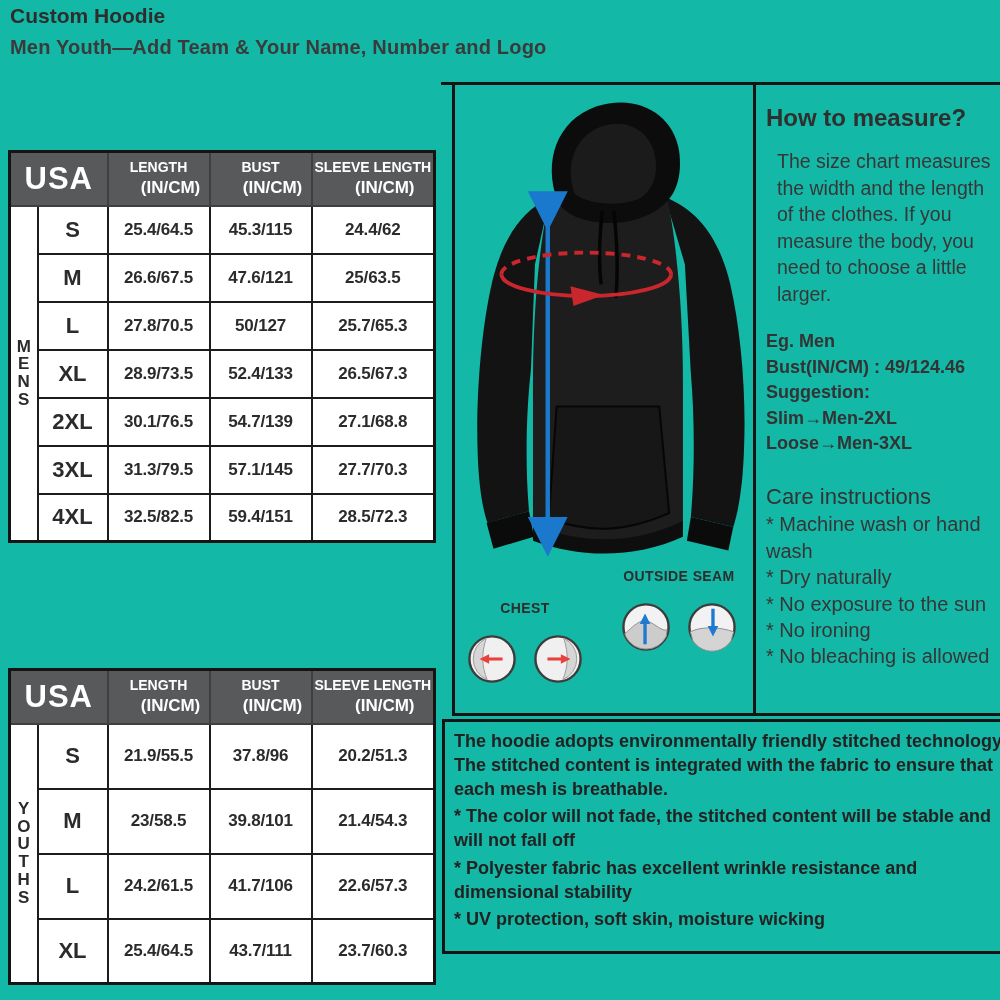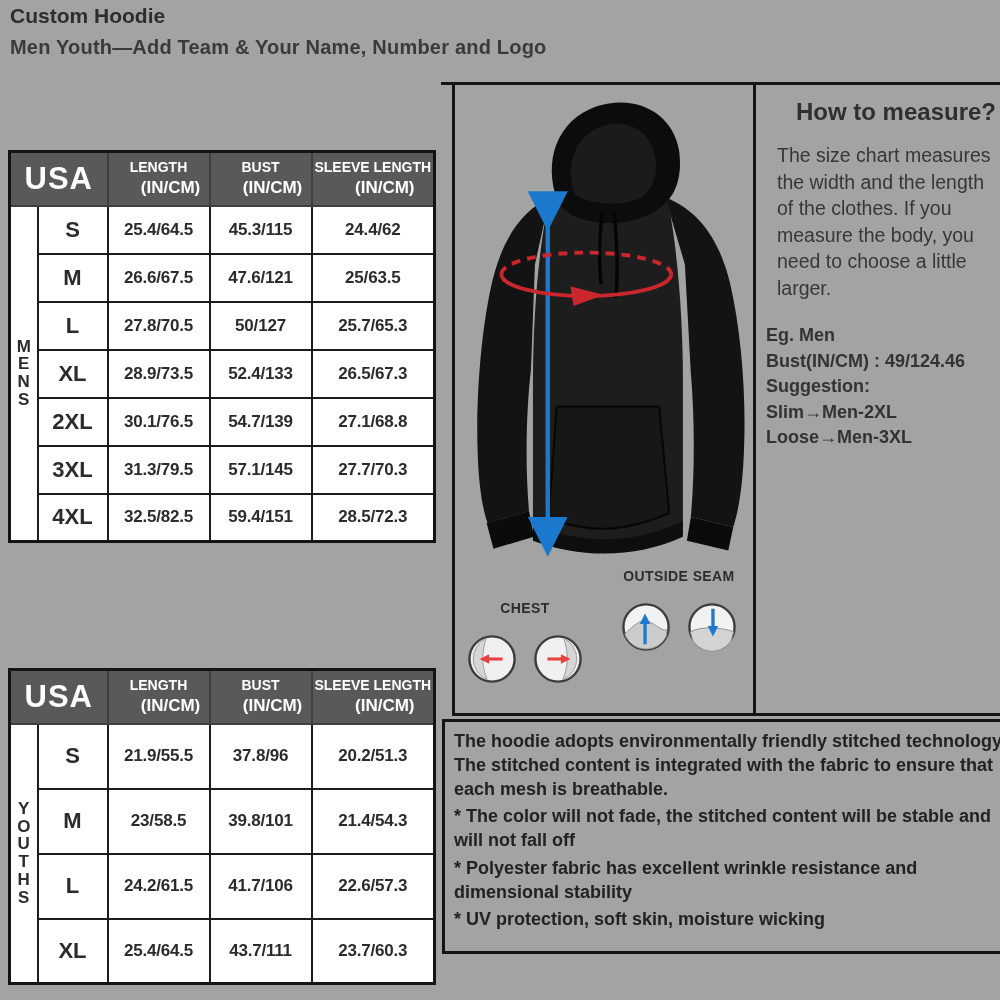--- a/index.html
+++ b/index.html
@@ -1,16 +1,16 @@
 <!DOCTYPE html>
 <html><head>
 <meta charset="utf-8">
 <style>
   html,body{margin:0;padding:0;background:#fff;}
-  .page{position:relative;width:1000px;height:1000px;background:#a3a3a3;overflow:hidden;
+  .page{position:relative;width:1000px;height:1000px;background:#14b8a6;overflow:hidden;
         font-family:"Liberation Sans","DejaVu Sans",sans-serif;color:#2b2b2b;}
 
   
   .title{position:absolute;left:10px;top:4px;font-size:21px;font-weight:700;color:#2d2d2d;}
   .subtitle{position:absolute;left:10px;top:36px;font-size:20px;font-weight:700;color:#3a3a3a;letter-spacing:.2px;}
 
   
   .table-wrap{position:absolute;left:8px;}
   .table-wrap.mens{top:150px;}
   .table-wrap.youth{top:668px;}
@@ -40,21 +40,21 @@
 
   
   .icon-group{position:absolute;text-align:center;}
   .icon-group .glabel{font-size:14px;font-weight:700;color:#2d2d2d;letter-spacing:.4px;}
   .icon-row{display:flex;justify-content:center;gap:16px;margin-top:18px;}
   .chest-group{left:462px;top:600px;width:126px;}
   .seam-group{left:608px;top:568px;width:142px;}
 
   
   .measure-text{position:absolute;left:766px;top:94px;width:230px;}
-  .measure-text h2{margin:4px 0 16px 0;font-size:24px;font-weight:700;text-align:right;color:#2f2f2f;}
+  .measure-text h2{margin:10px 0 16px 0;font-size:24px;font-weight:700;text-align:left;color:#2f2f2f;}
   .measure-text .body-p{margin:0 0 22px 11px;font-size:19.5px;line-height:1.36;color:#373737;}
   .eg-line{font-size:18px;font-weight:700;line-height:1.42;color:#333;}
   .care{margin-top:26px;}
   .care-h{font-size:22px;line-height:1.3;color:#333;}
   .care-line{font-size:20px;line-height:1.32;color:#363636;}
 
   
   .bottom-box{position:absolute;left:442px;top:719px;width:552px;height:222px;
               border:3px solid #141414;padding:7px 8px 0 9px;box-sizing:content-box;}
   .note{margin:0 0 3px 0;font-size:18px;font-weight:700;line-height:1.34;color:#222;}
@@ -284,20 +284,31 @@
     <h2>How to measure?</h2>
     <p class="body-p">The size chart measures the width and the length of the clothes.  If you measure the body, you need to choose a little larger.</p>
     <div class="eg">
 
     <div class="eg-line">Eg. Men</div>
         <div class="eg-line">Bust(IN/CM) : 49/124.46</div>
         <div class="eg-line">Suggestion:</div>
         <div class="eg-line">Slim→Men-2XL</div>
         <div class="eg-line">Loose→Men-3XL</div>
       </div>
+    <div class="care">
+      <div class="care-h">Care instructions</div>
+      <div>
+
+      <div class="care-line">* Machine wash or hand wash</div>
+          <div class="care-line">* Dry naturally</div>
+          <div class="care-line">* No exposure to the sun</div>
+          <div class="care-line">* No ironing</div>
+          <div class="care-line">* No bleaching is allowed</div>
+        </div>
+    </div>
   </div>
 
   <div class="bottom-box">
 
   <p class="note">The hoodie adopts environmentally friendly stitched technology. The stitched content is integrated with the fabric to ensure that each mesh is breathable.</p>
       <p class="note">* The color will not fade, the stitched content will be stable and will not fall off</p>
       <p class="note">* Polyester fabric has excellent wrinkle resistance and dimensional stability</p>
       <p class="note">* UV protection, soft skin, moisture wicking</p>
     </div>
 

